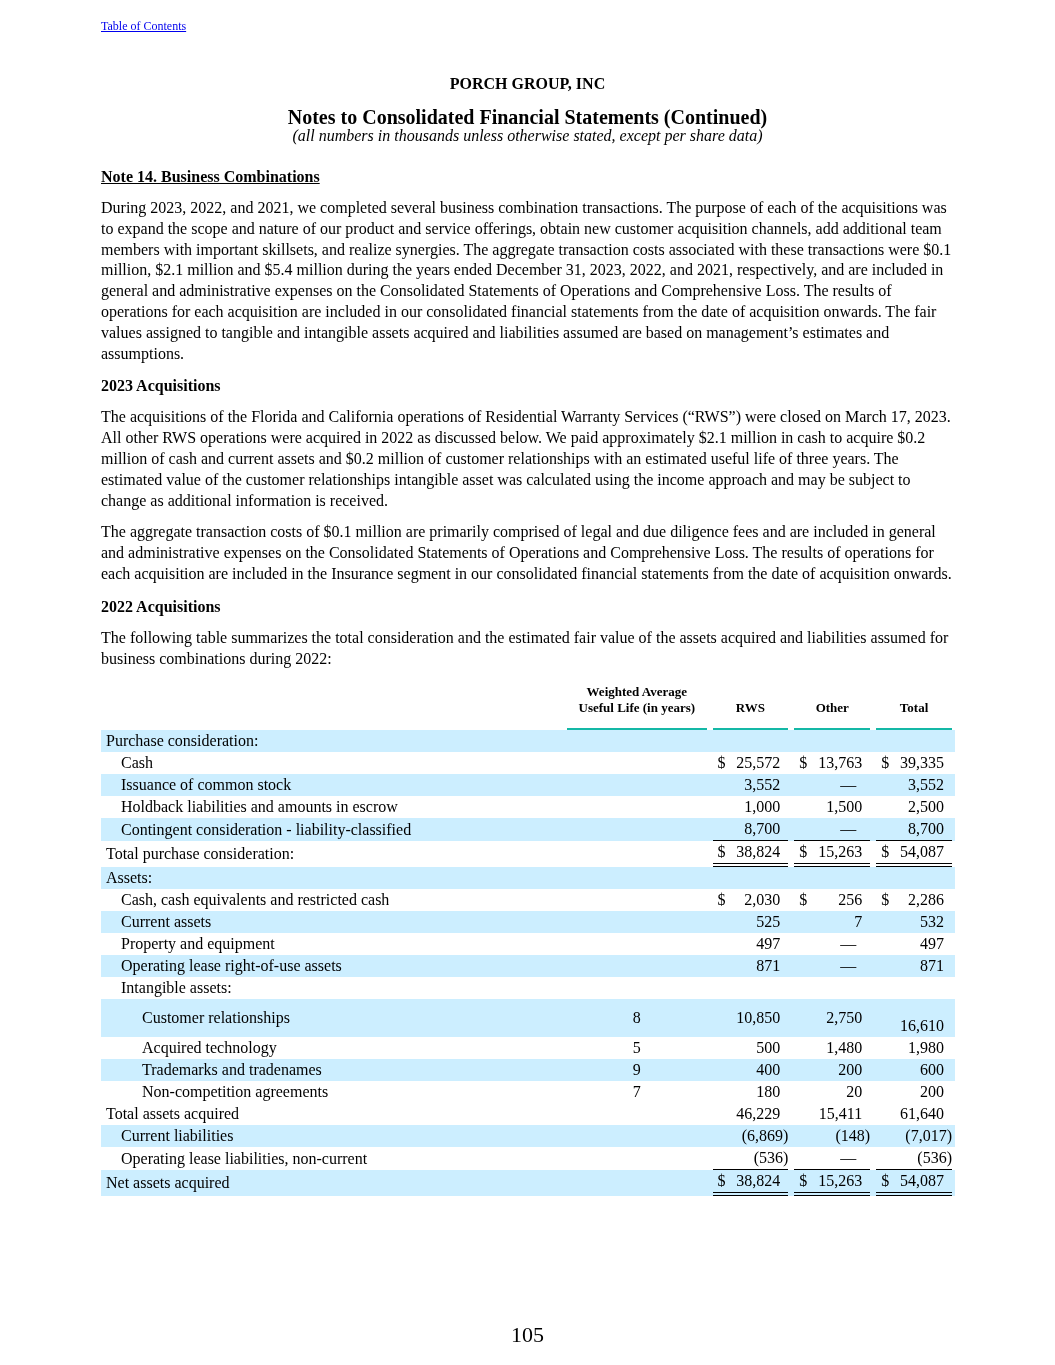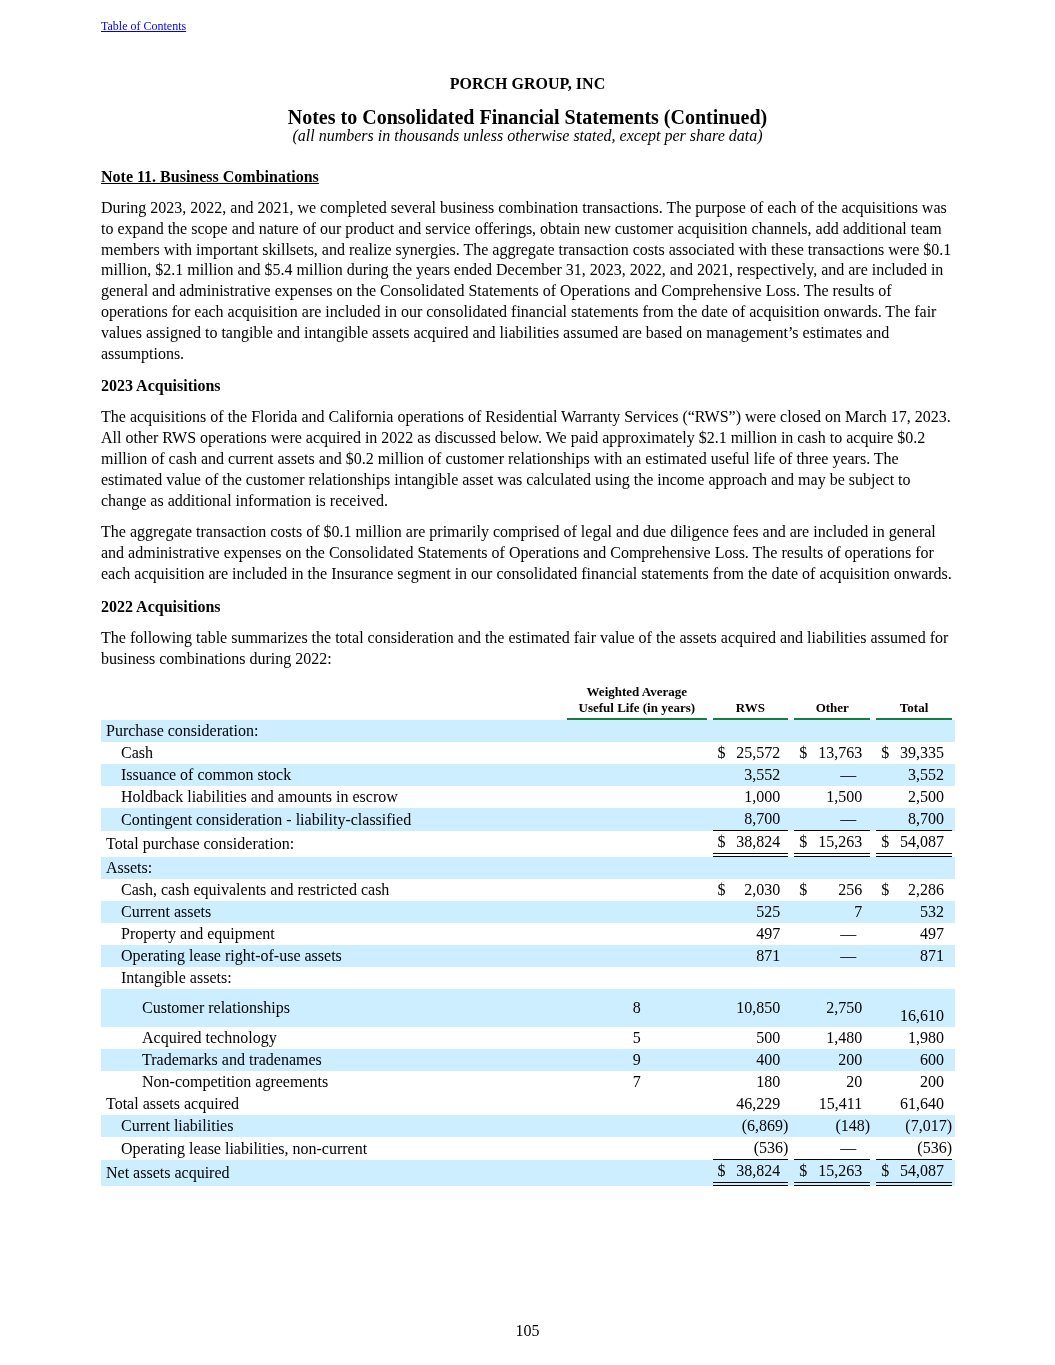--- a/index.html
+++ b/index.html
@@ -16,47 +16,47 @@
   .notes-title { position: absolute; left: 0; width: 1055px; top: 106px; text-align: center; font-weight: bold; font-size: 20px; }
   .notes-sub { position: absolute; left: 0; width: 1055px; top: 127px; text-align: center; font-style: italic; font-size: 16px; }
   .content { position: absolute; left: 101px; top: 166px; width: 854px; }
   .note-heading { font-weight: bold; text-decoration: underline; margin: 0 0 11px 0; line-height: 21px; }
   .para { margin: 0 0 11px 0; line-height: 20.8px; text-align: left; }
   .section-heading { font-weight: bold; margin: 0 0 11px 0; line-height: 21px; }
 
   table.fin { border-collapse: collapse; width: 854px; margin-top: 15px; font-size: 16px; }
   table.fin td, table.fin th { padding: 0; height: 22px; line-height: 22px; white-space: nowrap; }
   table.fin th { font-size: 13px; font-weight: bold; vertical-align: bottom; line-height: 16px; height: 36px; text-align: center; }
-  .th-inner { border-bottom: 2px solid #15803d; padding-bottom: 2px; margin: 0 3px; display: block; }
+  .th-inner { border-bottom: 2px solid #14b8a6; padding-bottom: 12px; margin: 0 3px; display: block; }
   .shade td { background: #cceeff; }
   .c-label { width: 453px; }
   .c-life { width: 150px; text-align: center; }
   .c-num { width: 84px; }
   .numcell { display: flex; justify-content: space-between; margin: 0 3px; padding-right: 2px; }
   .numcell.paren { padding-right: 0; }
   .cur { text-align: left; padding-left: 5px; }
   .val { text-align: right; flex: 1; }
   .indent1 { padding-left: 20px !important; }
   .indent2 { padding-left: 41px !important; }
   .indent0 { padding-left: 5px !important; }
   .ul-single .numcell { border-bottom: 1.5px solid #000; }
   .ul-double .numcell { border-bottom: 4px double #000; }
-  .page-number { position: absolute; left: 0; width: 1055px; top: 1322px; text-align: center; font-size: 16px; }
+  .page-number { position: absolute; left: 0; width: 1055px; top: 1322px; text-align: center; font-size: 22px; }
 </style>
 </head>
 <body>
 
 <a class="toc-link">Table of Contents</a>
 
 <div class="company">PORCH GROUP, INC</div>
 <div class="notes-title">Notes to Consolidated Financial Statements (Continued)</div>
 <div class="notes-sub">(all numbers in thousands unless otherwise stated, except per share data)</div>
 
 <div class="content">
-  <div class="note-heading">Note 11.  Business Combinations</div>
+  <div class="note-heading">Note 14.  Business Combinations</div>
   <p class="para">During 2023, 2022, and 2021, we completed several business combination transactions. The purpose of each of the acquisitions was to expand the scope and nature of our product and service offerings, obtain new customer acquisition channels, add additional team members with important skillsets, and realize synergies. The aggregate transaction costs associated with these transactions were $0.1 million, $2.1 million and $5.4 million during the years ended December 31, 2023, 2022, and 2021, respectively, and are included in general and administrative expenses on the Consolidated Statements of Operations and Comprehensive Loss. The results of operations for each acquisition are included in our consolidated financial statements from the date of acquisition onwards. The fair values assigned to tangible and intangible assets acquired and liabilities assumed are based on management’s estimates and assumptions.</p>
 
   <div class="section-heading">2023 Acquisitions</div>
   <p class="para">The acquisitions of the Florida and California operations of Residential Warranty Services (“RWS”) were closed on March 17, 2023. All other RWS operations were acquired in 2022 as discussed below. We paid approximately $2.1 million in cash to acquire $0.2 million of cash and current assets and $0.2 million of customer relationships with an estimated useful life of three years. The estimated value of the customer relationships intangible asset was calculated using the income approach and may be subject to change as additional information is received.</p>
   <p class="para">The aggregate transaction costs of $0.1 million are primarily comprised of legal and due diligence fees and are included in general and administrative expenses on the Consolidated Statements of Operations and Comprehensive Loss. The results of operations for each acquisition are included in the Insurance segment in our consolidated financial statements from the date of acquisition onwards.</p>
 
   <div class="section-heading">2022 Acquisitions</div>
   <p class="para">The following table summarizes the total consideration and the estimated fair value of the assets acquired and liabilities assumed for business combinations during 2022:</p>
 
   <table class="fin">

